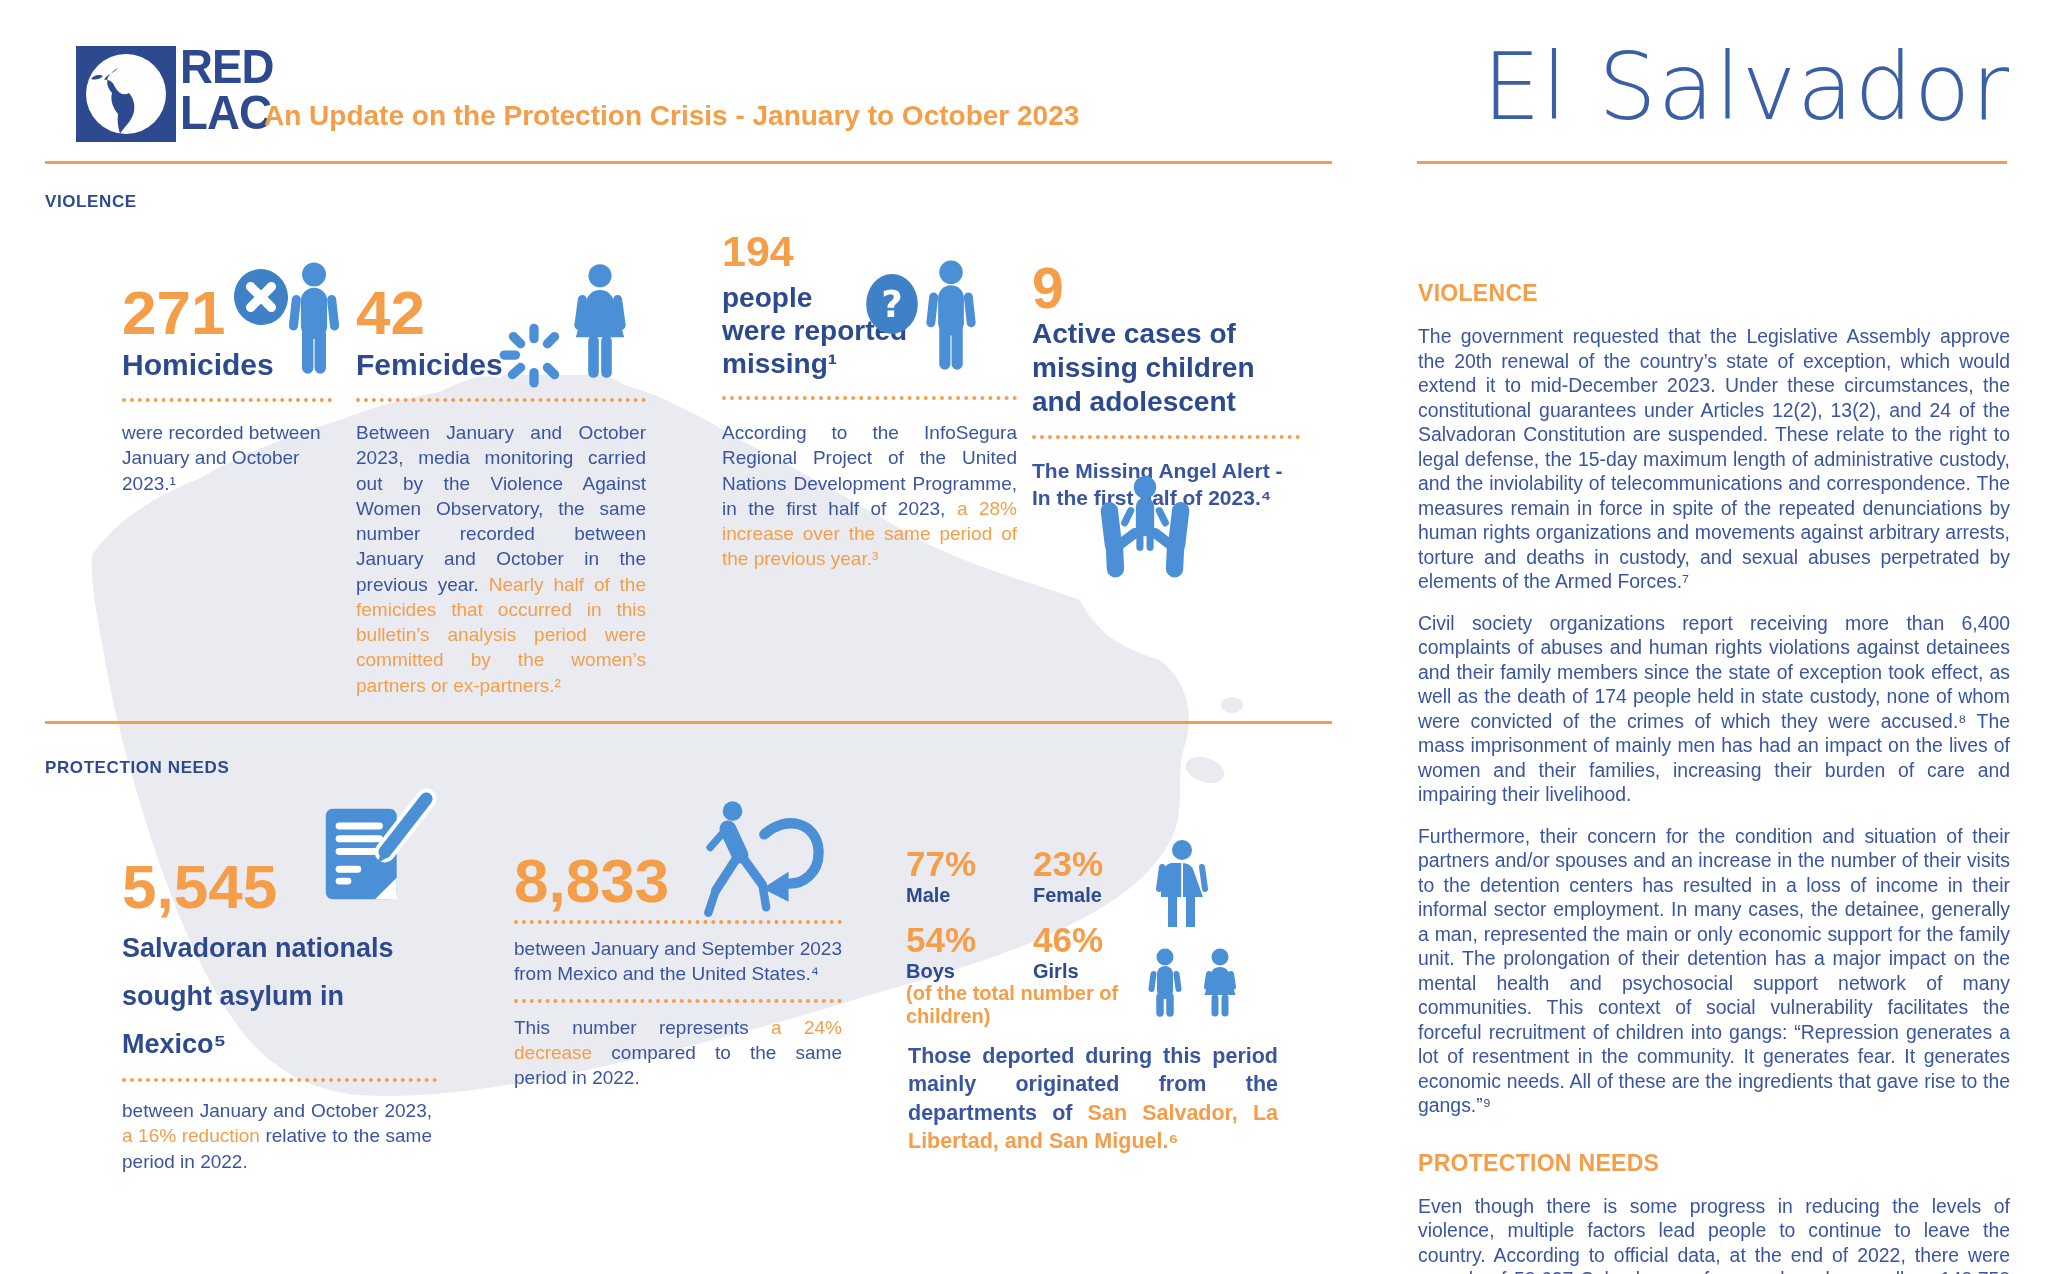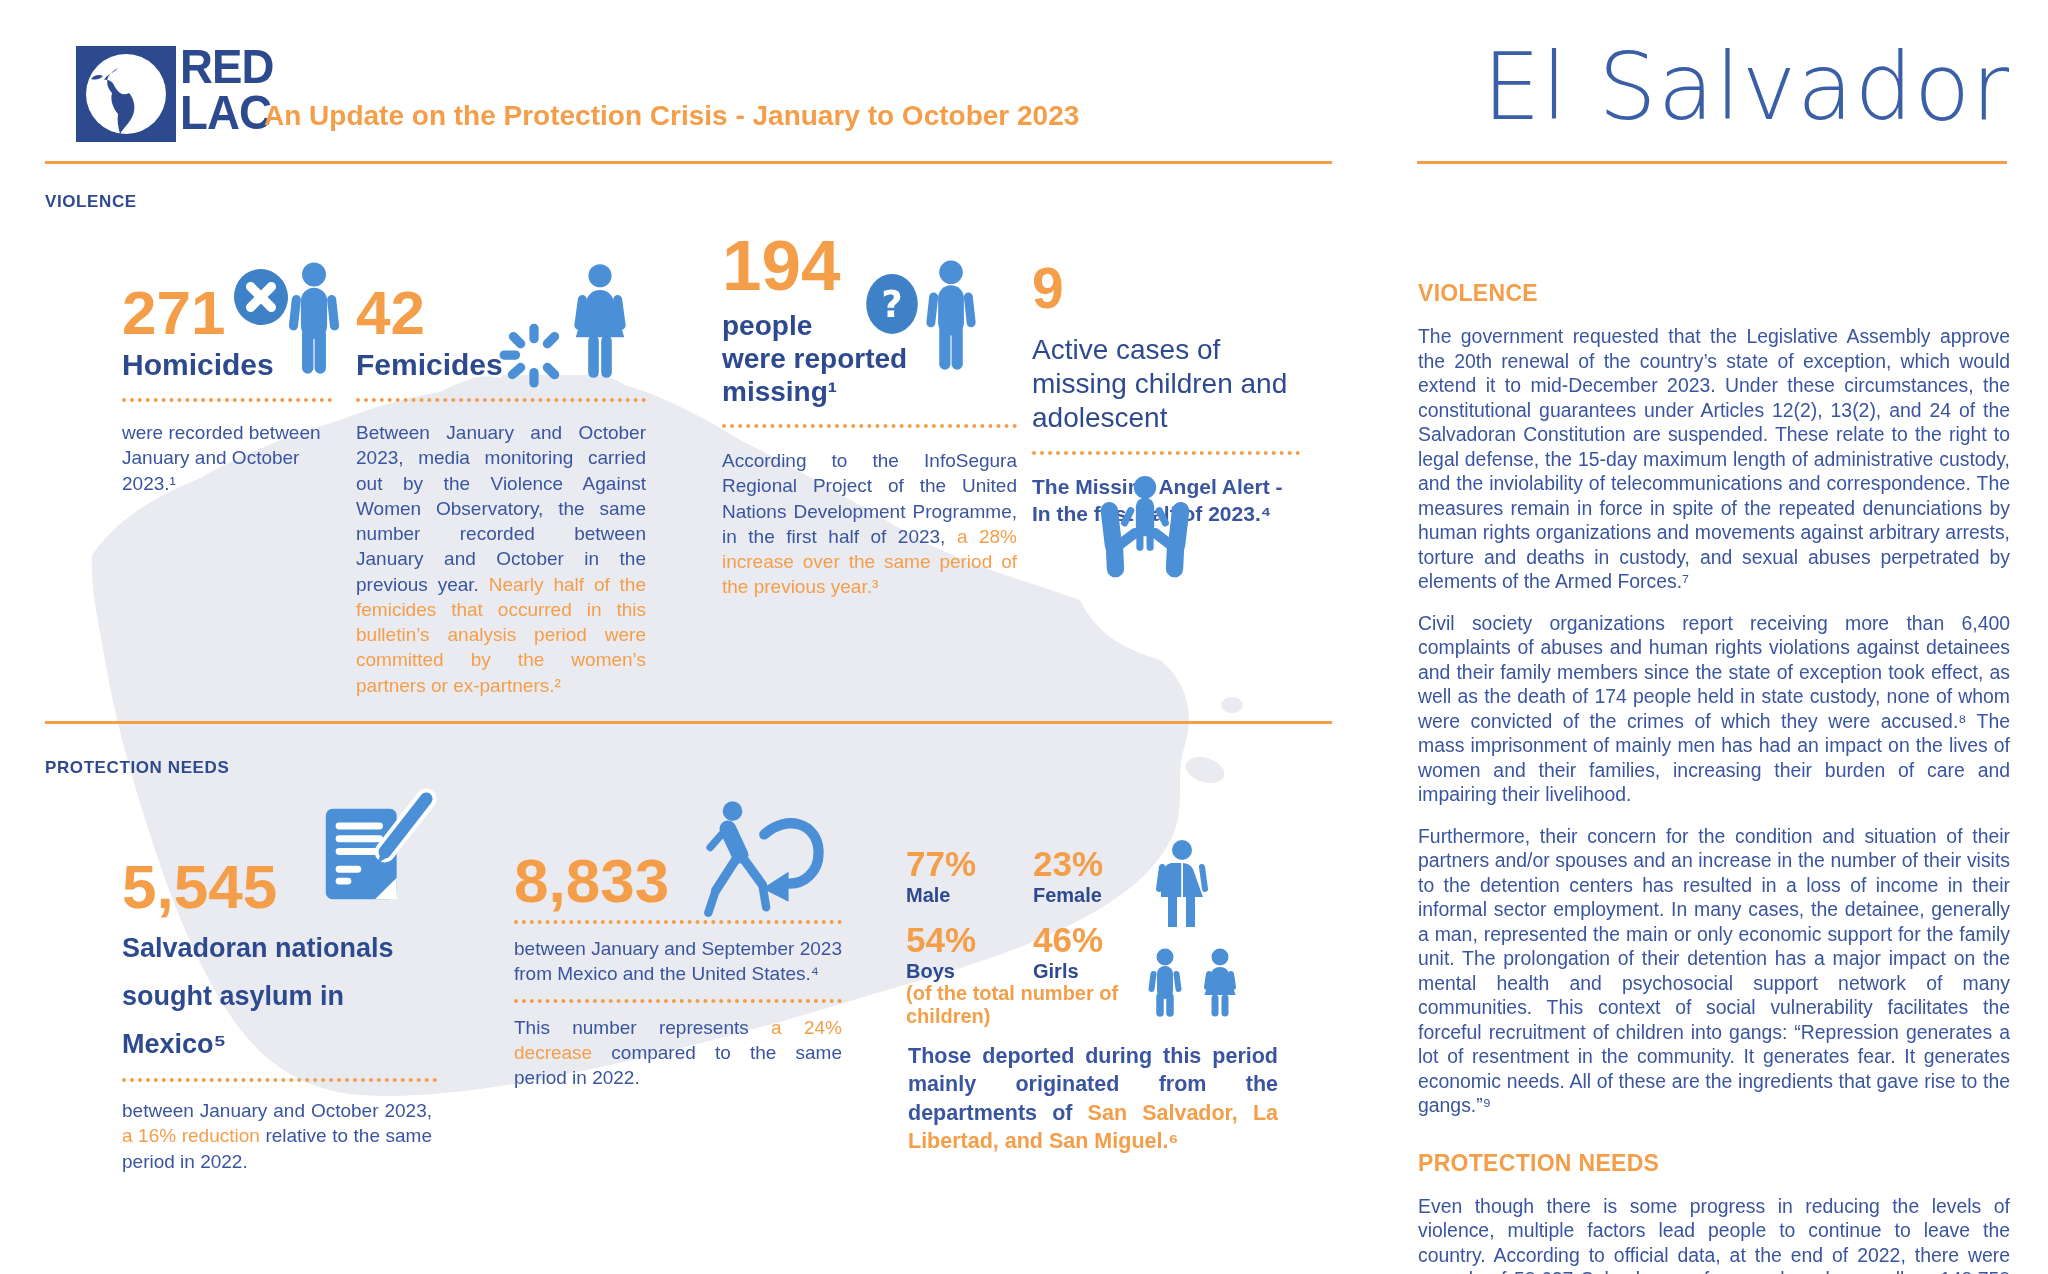--- a/index.html
+++ b/index.html
@@ -142,21 +142,21 @@
       <circle class="fill" cx="32" cy="10" r="9.8"></circle>
       <line class="stroke" x1="17" y1="30" x2="14" y2="52" stroke-width="7.5" stroke-linecap="round"></line>
       <line class="stroke" x1="47" y1="30" x2="50" y2="52" stroke-width="7.5" stroke-linecap="round"></line>
       <path class="fill" d="M32 22 C38 22 42.5 26 44 32 L52.5 62 L11.5 62 L20 32 C21.5 26 26 22 32 22 Z"></path>
       <line class="stroke" x1="26.5" y1="65" x2="26.5" y2="92" stroke-width="9" stroke-linecap="round"></line>
       <line class="stroke" x1="37.5" y1="65" x2="37.5" y2="92" stroke-width="9" stroke-linecap="round"></line>
     </svg>
   </div>
 
   <div class="stat" style="left:722px;top:230px;width:302px;">
-    <div class="num" style="font-size:71px;">194</div>
+    <div class="num" style="font-size:43px;">194</div>
     <div class="stat-label" style="font-size:28px;line-height:33px;margin-top:8px;">
       <div>people</div>
       <div>were reported</div>
       <div>missing¹</div>
     </div>
     <div class="dots" style="width:295px;margin-top:16px;"></div>
     <div class="desc just" style="width:295px;margin-top:20px;"><span class="b">According to the InfoSegura Regional Project of the United Nations Development Programme, in the first half of 2023, </span><span class="o">a 28% increase over the same period of the previous year.³</span></div>
     <svg class="icon" style="left:142px;top:42px;width:56px;height:66px;" viewBox="0 0 54 64">
       <ellipse cx="27" cy="31" rx="25" ry="29" fill="#3E81C6"></ellipse>
       <text x="27" y="44" text-anchor="middle" font-family="DejaVu Sans, Liberation Sans, sans-serif" font-size="36" font-weight="700" fill="#ffffff">?</text>
@@ -166,21 +166,21 @@
       <line class="stroke" x1="30" y1="34" x2="30" y2="56" stroke-width="23" stroke-linecap="round"></line>
       <line class="stroke" x1="14.5" y1="33" x2="12" y2="56" stroke-width="8" stroke-linecap="round"></line>
       <line class="stroke" x1="45.5" y1="33" x2="48" y2="56" stroke-width="8" stroke-linecap="round"></line>
       <line class="stroke" x1="24.5" y1="63" x2="24.5" y2="93" stroke-width="10" stroke-linecap="round"></line>
       <line class="stroke" x1="35.5" y1="63" x2="35.5" y2="93" stroke-width="10" stroke-linecap="round"></line>
     </svg>
   </div>
 
   <div class="stat" style="left:1032px;top:260px;width:274px;">
     <div class="num" style="font-size:57px;">9</div>
-    <div class="stat-label" style="font-size:28px;line-height:34px;margin-top:16px;font-weight:400;">Active cases of missing children and adolescent</div>
+    <div class="stat-label" style="font-size:28px;line-height:34px;margin-top:0;font-weight:700;">Active cases of missing children and adolescent</div>
     <div class="dots" style="width:268px;margin-top:16px;"></div>
     <div class="desc" style="width:268px;margin-top:18px;font-weight:700;font-size:21px;line-height:1.3;color:var(--blue-text);">
       <div>The Missing Angel Alert -</div>
       <div>In the first half of 2023.⁴</div>
     </div>
     <svg class="icon" style="left:46px;top:212px;width:134px;height:112px;" viewBox="0 0 130 110">
       <circle class="fill" cx="65" cy="15" r="11"></circle>
       <line class="stroke" x1="65" y1="34" x2="65" y2="54" stroke-width="18" stroke-linecap="round"></line>
       <line class="stroke" x1="51" y1="38" x2="45" y2="50" stroke-width="7" stroke-linecap="round"></line>
       <line class="stroke" x1="79" y1="38" x2="85" y2="50" stroke-width="7" stroke-linecap="round"></line>

